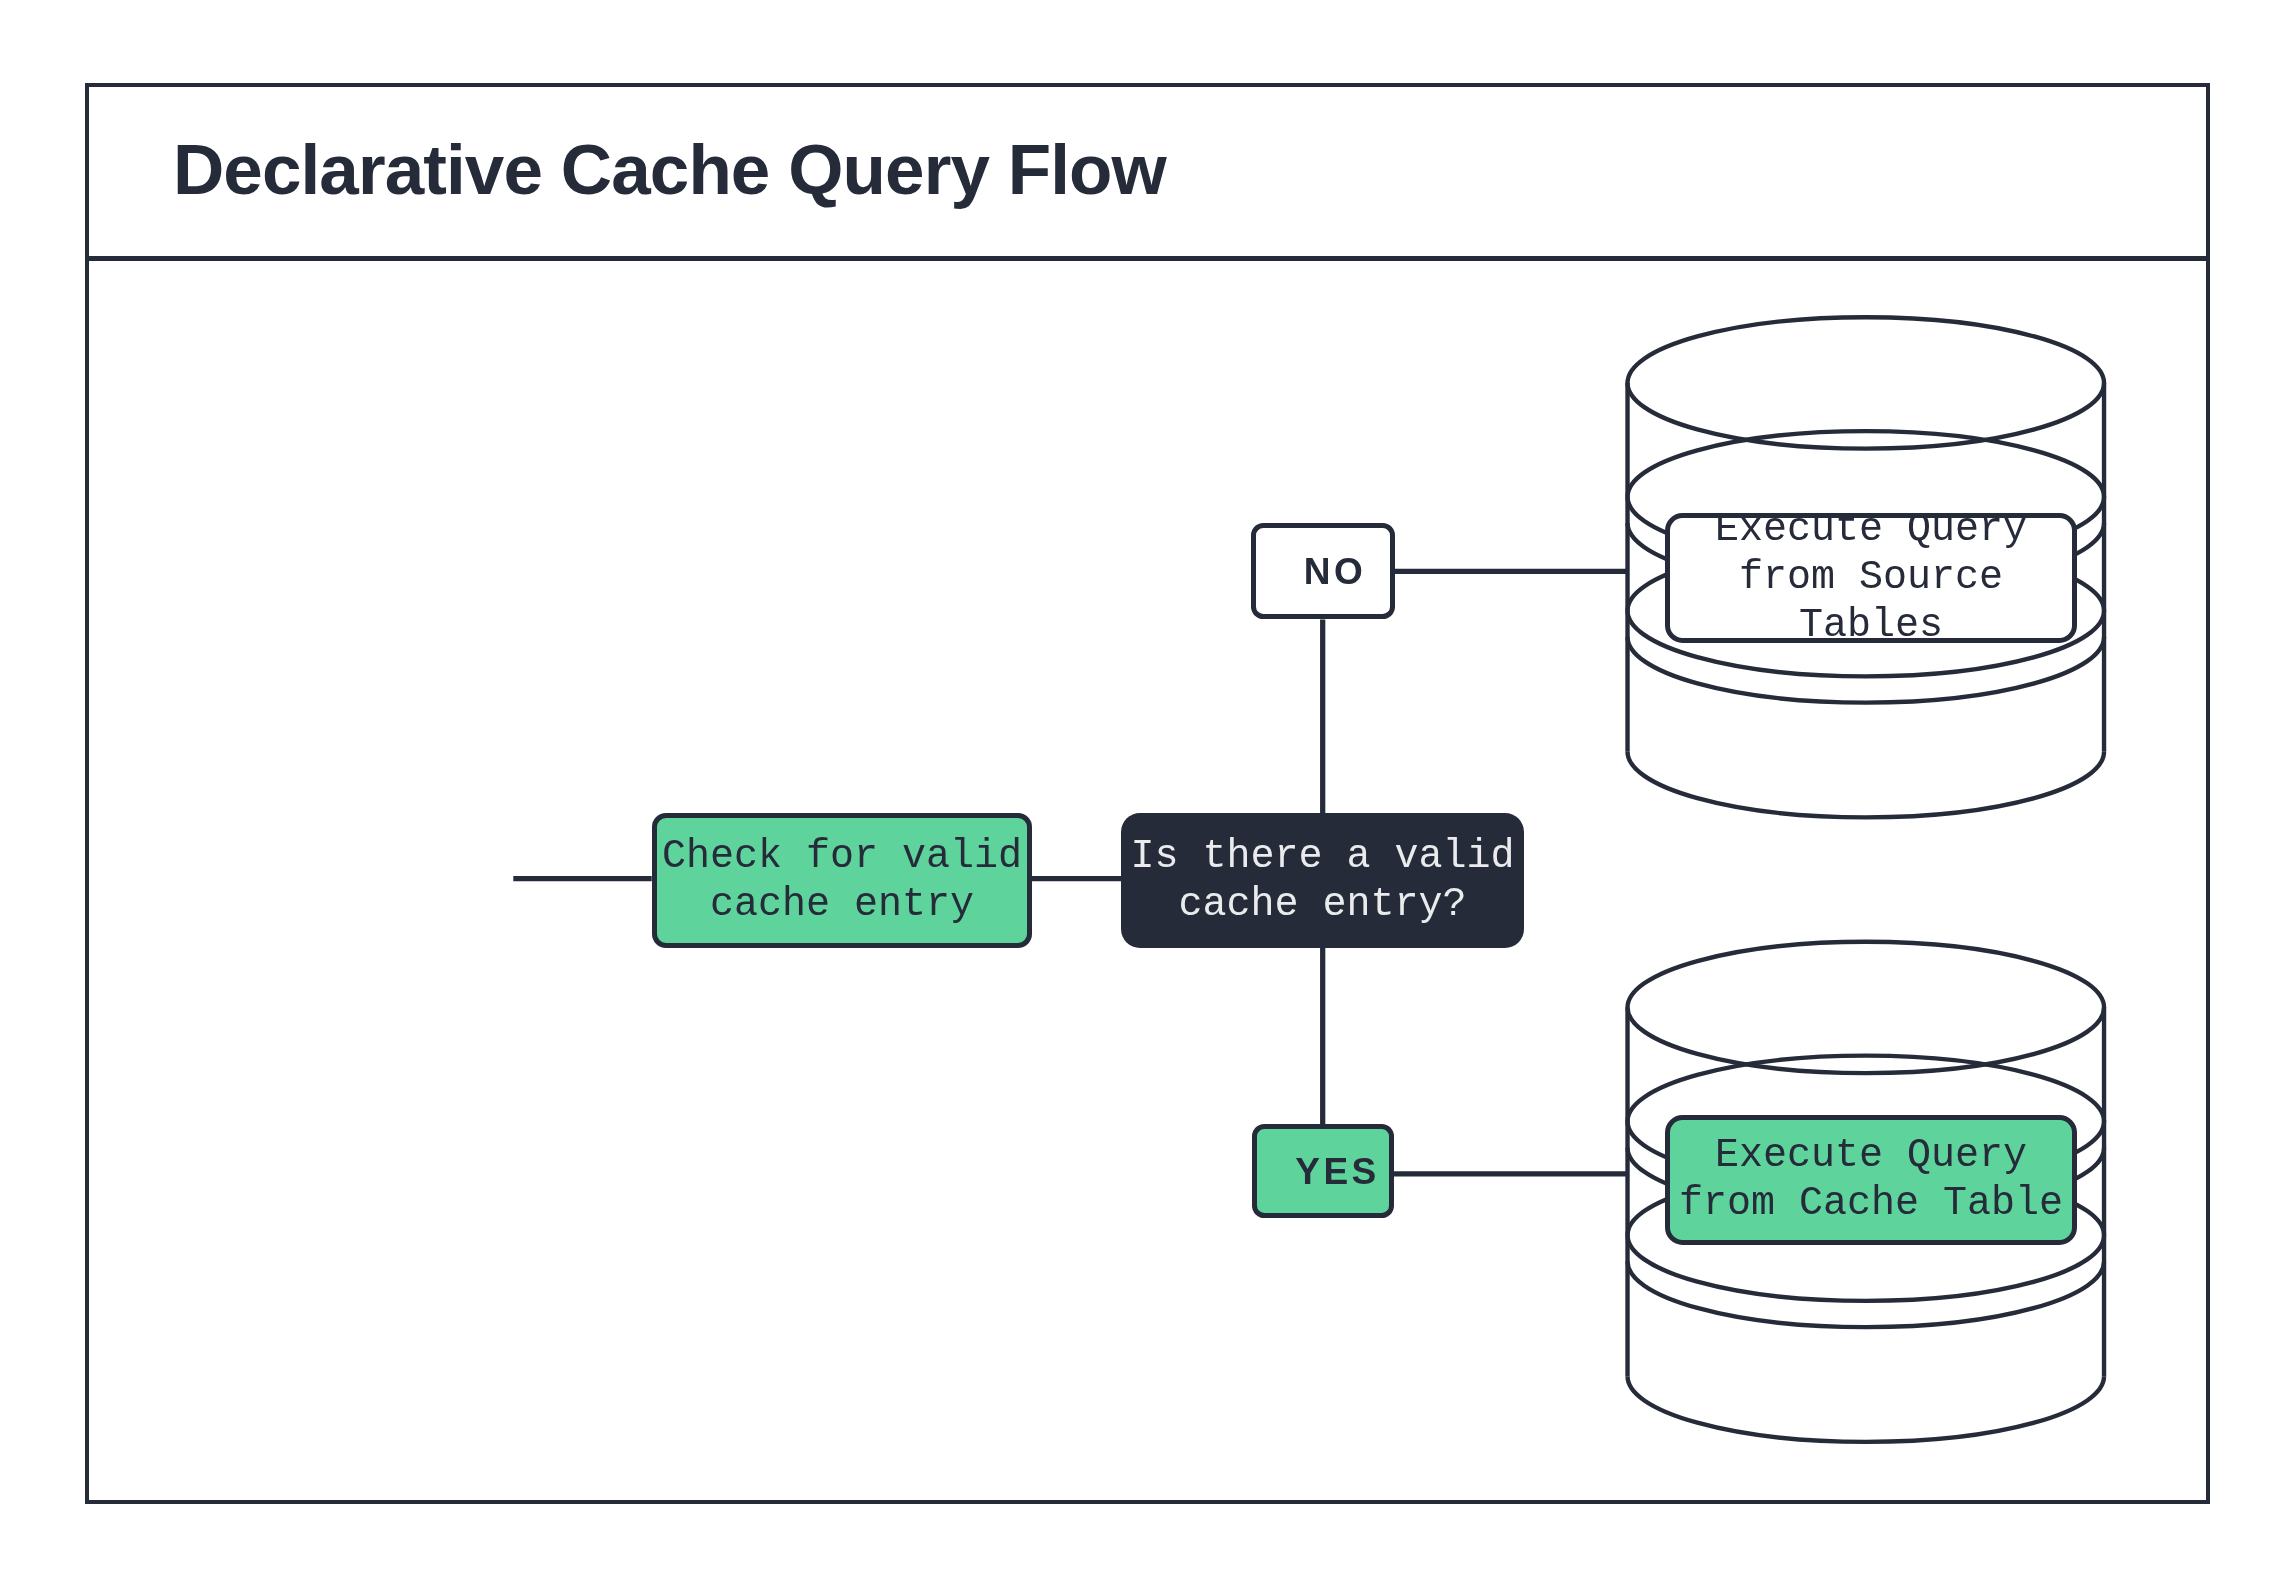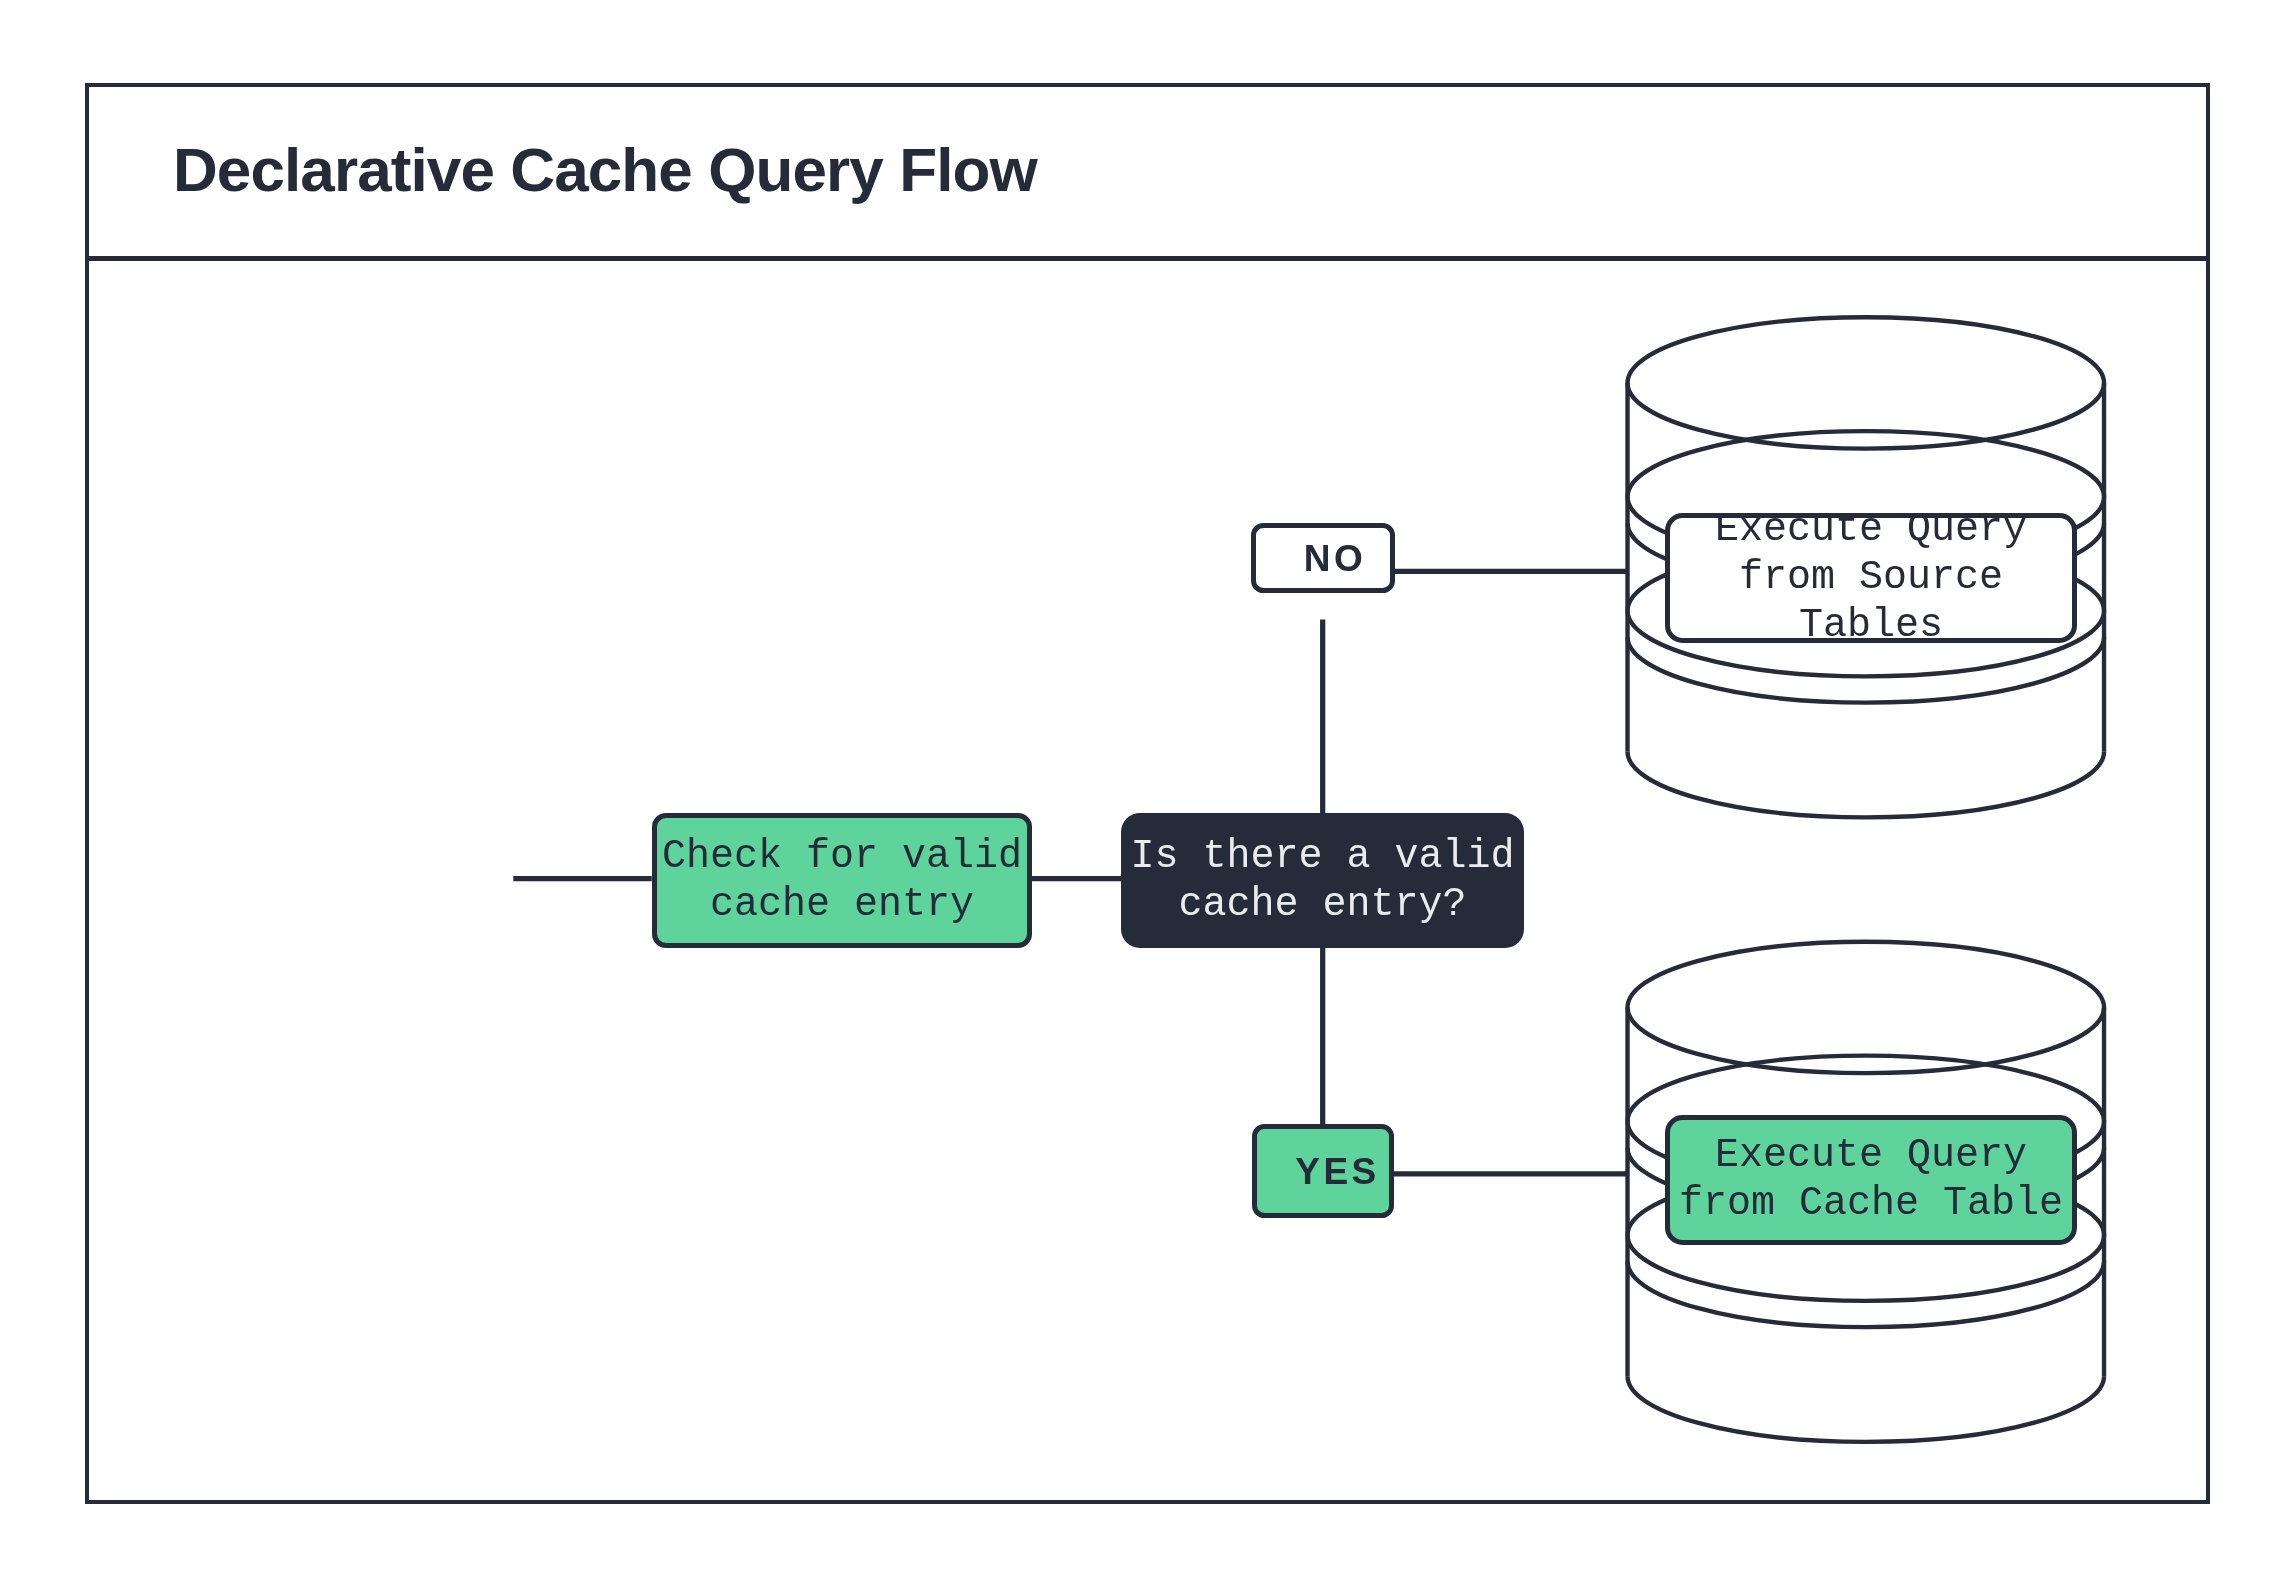--- a/index.html
+++ b/index.html
@@ -23,21 +23,21 @@
     z-index:0;
   }
   .separator{
     position:absolute;left:85px;top:256px;width:2125px;height:5.3px;
     background:var(--dark);z-index:1;
   }
   .title{
     position:absolute;left:173px;top:83px;height:173px;
     display:flex;align-items:center;
     font-family:"Liberation Sans", sans-serif;
-    font-weight:bold;font-size:62px;letter-spacing:-0.9px;
+    font-weight:bold;font-size:71px;letter-spacing:-0.9px;
     color:var(--dark);z-index:2;white-space:nowrap;
   }
   
   svg.layer{position:absolute;left:0;top:0;z-index:1;}
   svg .wire{stroke:var(--dark);stroke-width:6;fill:none;}
   svg .cyl{stroke:var(--dark);stroke-width:5;fill:none;}
   
   .node{
     position:absolute;box-sizing:border-box;z-index:2;
     display:flex;align-items:center;justify-content:center;text-align:center;
@@ -46,21 +46,21 @@
   .dark-box{background:var(--dark);color:#f4f5f6;border-radius:16px;}
   .green-box{background:var(--green);color:var(--dark);border:5.3px solid var(--dark);border-radius:14px;}
   .white-box{background:var(--white);color:var(--dark);border:5.3px solid var(--dark);border-radius:14px;}
   .tag{
     font-family:"Liberation Sans", sans-serif;
     font-weight:bold;font-size:37px;letter-spacing:3.5px;line-height:1;
   }
   #node-query{left:174px;top:828px;width:339px;height:98px;}
   #node-check{left:652px;top:813px;width:380px;height:135px;}
   #node-decision{left:1121px;top:813px;width:403px;height:135px;border-radius:19px;color:var(--offwhite);}
-  #node-no{left:1251px;top:523px;width:144px;height:70px;border-radius:12.3px;padding-left:24px;}
+  #node-no{left:1251px;top:523px;width:144px;height:96px;border-radius:12.3px;padding-left:24px;}
   #node-yes{left:1252px;top:1124px;width:142px;height:94px;border-radius:12.3px;padding-left:29px;}
   #label-source{left:1665px;top:513px;width:412px;height:130px;border-radius:17.5px;z-index:3;}
   #label-cache{left:1665px;top:1115px;width:412px;height:130px;border-radius:17.5px;z-index:3;}
 </style>
 </head>
 <body>
 
 <div id="canvas">
 
   <div class="frame"></div>

